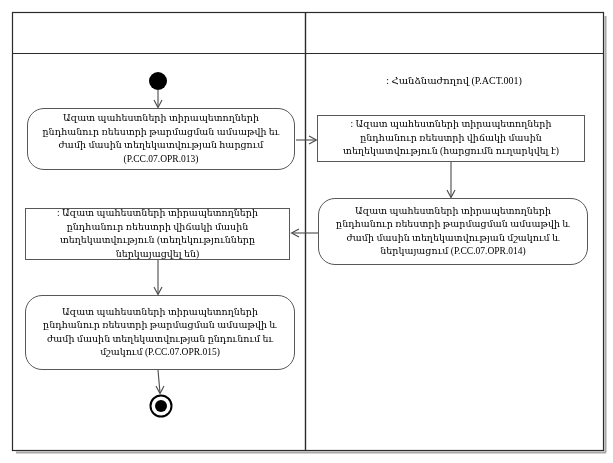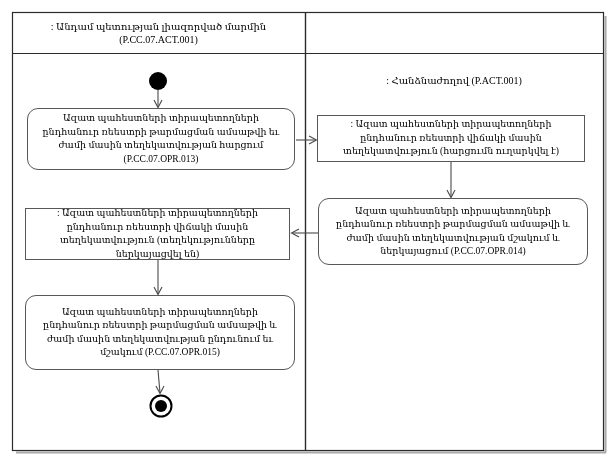--- a/index.html
+++ b/index.html
@@ -8,21 +8,21 @@
   #wires{position:absolute;left:0;top:0;width:613px;height:463px;}
   .lane-header{position:absolute;top:12px;height:41px;display:flex;align-items:center;justify-content:center;text-align:center;}
   .lane-header span{font-size:10px;line-height:13px;}
   #lane-header-left{left:12px;width:293px;}
   #lane-header-left span{max-width:250px;}
   #lane-header-right{left:305px;width:298px;margin-top:48px;}
   #lane-header-right span{max-width:280px;}
   .node-box{position:absolute;background:#ffffff;border:1px solid #585858;
             display:flex;align-items:center;justify-content:center;text-align:center;
             font-size:9.5px;line-height:13.5px;padding:2px 10px;box-sizing:border-box;}
-  .rounded{border-radius:11px;}
+  .rounded{border-radius:17px;}
   #box-l1{left:27px;top:108px;width:268px;height:62px;}
   #box-r1{left:317px;top:115px;width:268px;height:47px;}
   #box-r2{left:318px;top:198px;width:270px;height:67px;}
   #box-l2{left:25px;top:208px;width:265px;height:52px;}
   #box-l3{left:25px;top:295px;width:270px;height:75px;}
 </style>
 </head>
 <body>
 
 <div id="canvas">
@@ -66,23 +66,20 @@
         <line x1="158" y1="260" x2="158" y2="294"></line>
         <path d="M154 287 L158 294.5 L162 287"></path>
       </g>
       <g>
         <line x1="158" y1="370" x2="160" y2="393"></line>
         <path d="M156 386 L160 393.5 L164 386"></path>
       </g>
     </g>
   </svg>
 
-  <div class="lane-header" id="lane-header-left">
-    <span>: Անդամ պետության լիազորված մարմին (P.CC.07.ACT.001)</span>
-  </div>
   <div class="lane-header" id="lane-header-right">
     <span>: Հանձնաժողով (P.ACT.001)</span>
   </div>
 
   <div class="node-box rounded" id="box-l1">
     <span>Ազատ պահեստների տիրապետողների ընդհանուր ռեեստրի թարմացման ամսաթվի եւ ժամի մասին տեղեկատվության հարցում (P.CC.07.OPR.013)</span>
   </div>
 
   <div class="node-box" id="box-r1">
     <span>: Ազատ պահեստների տիրապետողների ընդհանուր ռեեստրի վիճակի մասին տեղեկատվություն (հարցումն ուղարկվել է)</span>

